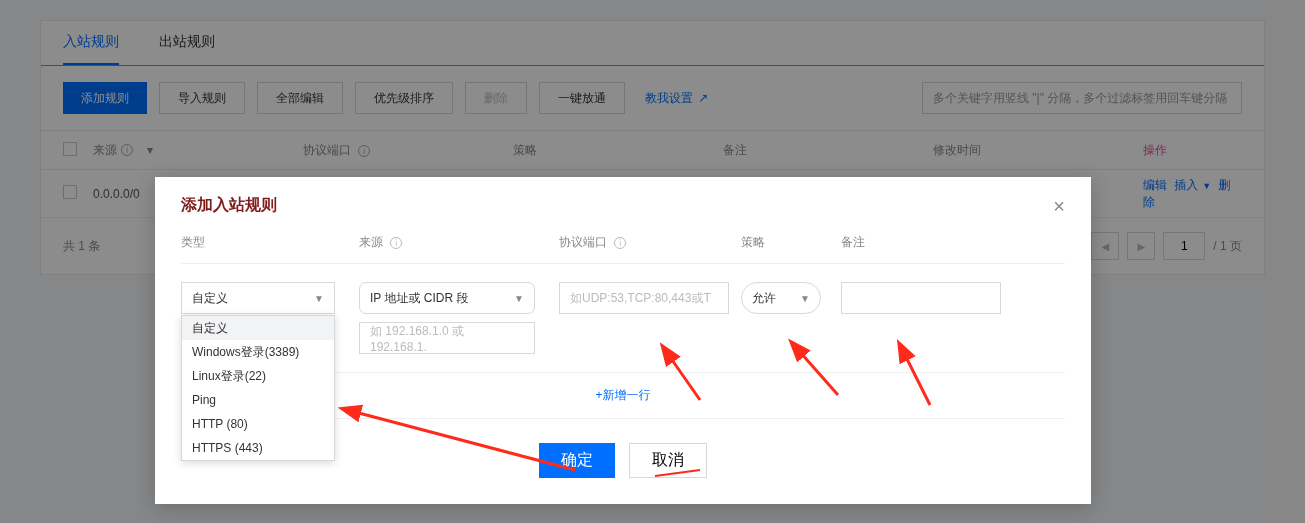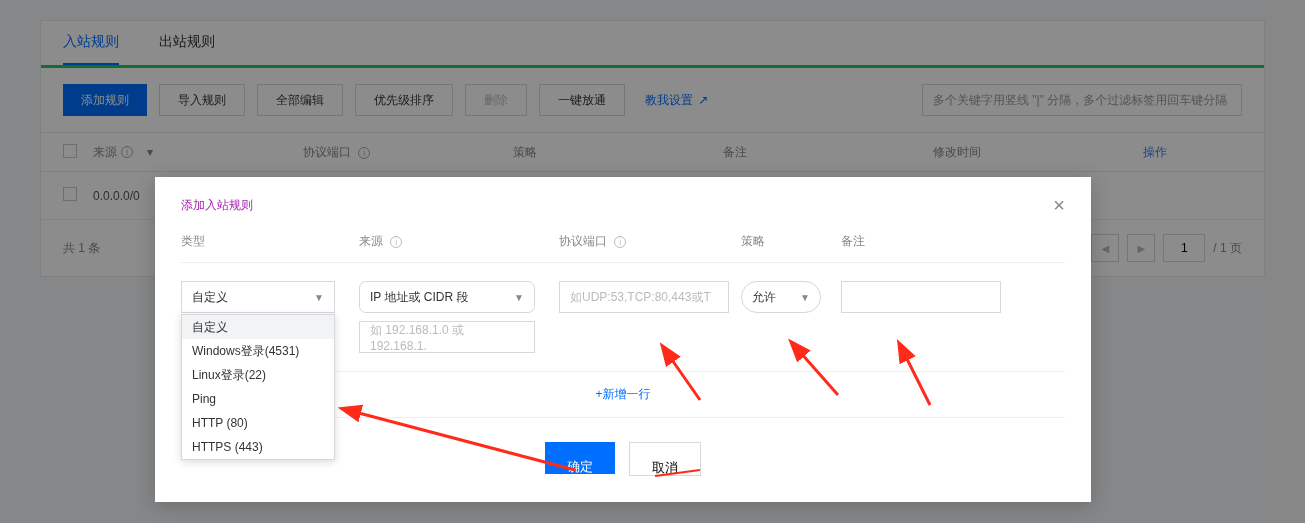--- a/index.html
+++ b/index.html
@@ -1,21 +1,21 @@
 <!DOCTYPE html>
 <html><head>
 <meta charset="utf-8">
 <style>
   * { box-sizing: border-box; margin: 0; padding: 0; font-family: -apple-system, "Helvetica Neue", Arial, "PingFang SC", "Microsoft YaHei", sans-serif; }
   body { width: 1305px; height: 523px; overflow: hidden; background: #f5f6f7; position: relative; }
 
   
   .bg-page { position: absolute; inset: 0; padding: 20px 40px; }
   .bg-card { background: #fff; border: 1px solid #e7e8ea; }
-  .bg-tabs { display: flex; border-bottom: 3px solid #22c55e; padding: 0 22px; }
+  .bg-tabs { display: flex; border-bottom: 1px solid #22c55e; padding: 0 22px; }
   .bg-tab { padding: 12px 0; margin-right: 40px; font-size: 14px; color: #333; cursor: pointer; }
   .bg-tab.active { color: #006eff; border-bottom: 2px solid #006eff; font-weight: 500; }
   .bg-toolbar { display: flex; align-items: center; padding: 16px 22px; }
   .bg-btn { height: 32px; line-height: 30px; padding: 0 18px; font-size: 12px; border: 1px solid #d6d8dc; background: #fff; color: #333; margin-right: 12px; cursor: pointer; }
   .bg-btn.primary { background: #006eff; color: #fff; border: none; }
   .bg-btn.disabled { color: #bbb; }
   .bg-link { color: #006eff; font-size: 12px; margin-left: 8px; cursor: pointer; }
   .ext-icon { margin-left: 2px; }
   .bg-search { margin-left: auto; width: 320px; height: 32px; border: 1px solid #d6d8dc; padding: 0 10px; font-size: 12px; color: #999; display: flex; align-items: center; }
   .bg-thead, .bg-row { display: flex; align-items: center; padding: 0 22px; font-size: 12px; color: #555; }
@@ -36,21 +36,21 @@
   .pager { margin-left:auto; display:flex; align-items:center; gap:8px; }
   .pg-btn { width:28px; height:28px; border:1px solid #d6d8dc; background:#fff; color:#bbb; font-size:10px; }
   .pg-input { width:42px; height:28px; border:1px solid #d6d8dc; text-align:center; font-size:12px; }
 
   
   .dim { position:absolute; inset:0; background: rgba(0,0,0,0.45); }
 
   
   .modal { position:absolute; left:155px; top:177px; width:936px; background:#fff; box-shadow: 0 4px 20px rgba(0,0,0,.2); }
   .modal-hd { display:flex; align-items:center; padding: 18px 26px 10px; }
-  .modal-title { font-size:12px; font-weight:400; color:#a21caf; }
+  .modal-title { font-size:16px; font-weight:700; color:#7f1d1d; }
   .modal-close { margin-left:auto; color:#888; font-size:20px; cursor:pointer; line-height:1; }
   .form-area { padding: 4px 26px 0; }
   .form-head { display:flex; font-size:12px; color:#888; padding: 4px 0 12px; }
   .fh-type { width:178px; }
   .fh-src  { width:200px; }
   .fh-proto{ width:182px; }
   .fh-pol  { width:100px; }
   .fh-rmk  { flex:1; }
   .form-head .info-ic { border-color:#bbb; color:#bbb; }
   .form-row { display:flex; align-items:flex-start; border-top:1px solid #eceef0; border-bottom:1px solid #eceef0; padding: 18px 0; }
@@ -63,21 +63,21 @@
   .src-col { width:200px; }
   .src-sel { width:176px; margin-bottom:8px;border-radius:7px; }
   .src-inp { width:176px; color:#bbb; }
   .proto-col { width:182px; }
   .proto-inp { width:170px; color:#bbb; }
   .pol-col { width:100px; }
   .rmk-col { flex:1; }
   .rmk-inp { width:160px; }
   .add-row { text-align:center; padding: 14px 0; color:#006eff; font-size:12px; cursor:pointer; border-bottom:1px solid #eceef0; }
   .modal-ft { display:flex; justify-content:center; gap:14px; padding: 24px 0 26px; }
-  .mbtn { height:14px; padding:16px 22px; font-size:13px; border:1px solid #d6d8dc; background:#fff; cursor:pointer; }
+  .mbtn { height:35px; padding:5px 22px; font-size:16px; border:1px solid #d6d8dc; background:#fff; cursor:pointer; }
   .mbtn.primary { background:#006eff; color:#fff; border:none; }
 
   
   .dd-panel { position:absolute; left:0; top:33px; width:154px; background:#fff; border:1px solid #d6d8dc; box-shadow:0 2px 8px rgba(0,0,0,.15); z-index:30; }
   .dd-item { height:24px; line-height:24px; padding:0 10px; font-size:12px; color:#333; cursor:pointer; white-space:nowrap; }
   .dd-item.active { background:#f2f3f5; }
 
   
   .annot { position:absolute; pointer-events:none; z-index:40; }
 </style>
@@ -114,30 +114,35 @@
         <span class="info-ic">i</span>
         <span class="funnel">▾</span>
       </div>
       <div class="col-proto">
         <span>协议端口</span>
         <span class="info-ic">i</span>
       </div>
       <div class="col-policy">策略</div>
       <div class="col-remark">备注</div>
       <div class="col-time">修改时间</div>
-      <div class="col-op" style="color:#3b82f6">操作</div>
+      <div class="col-op" style="color:#ec4899">操作</div>
     </div>
 
     <div class="bg-row">
       <div class="col-chk"><span class="chkbox"></span></div>
       <div class="col-src">0.0.0.0/0</div>
       <div class="col-proto"></div>
       <div class="col-policy"></div>
       <div class="col-remark"></div>
       <div class="col-time"></div>
+      <div class="col-op">
+        <span>编辑</span>
+        <span>插入</span><span style="font-size:9px;">▼</span>
+        <span>删除</span>
+      </div>
     </div>
 
     <div class="bg-footer">
       <span>共 1 条</span>
       <div class="pager">
         <span>条/页</span>
         <button class="pg-btn">◀</button>
         <button class="pg-btn">▶</button>
         <input class="pg-input" value="1" style="">
         <span>/ 1 页</span>
@@ -172,21 +177,21 @@
     <div class="form-row">
 
       <div class="type-col">
         <div class="sel type-sel">
           <span>自定义</span>
           <span class="caret">▼</span>
         </div>
 
         <div class="dd-panel">
           <div class="dd-item active">自定义</div>
-          <div class="dd-item">Windows登录(4531)</div>
+          <div class="dd-item">Windows登录(3389)</div>
           <div class="dd-item">Linux登录(22)</div>
           <div class="dd-item">Ping</div>
           <div class="dd-item">HTTP (80)</div>
           <div class="dd-item">HTTPS (443)</div>
         </div>
       </div>
 
       <div class="src-col">
         <div class="sel src-sel">
           <span>IP 地址或 CIDR 段</span>

